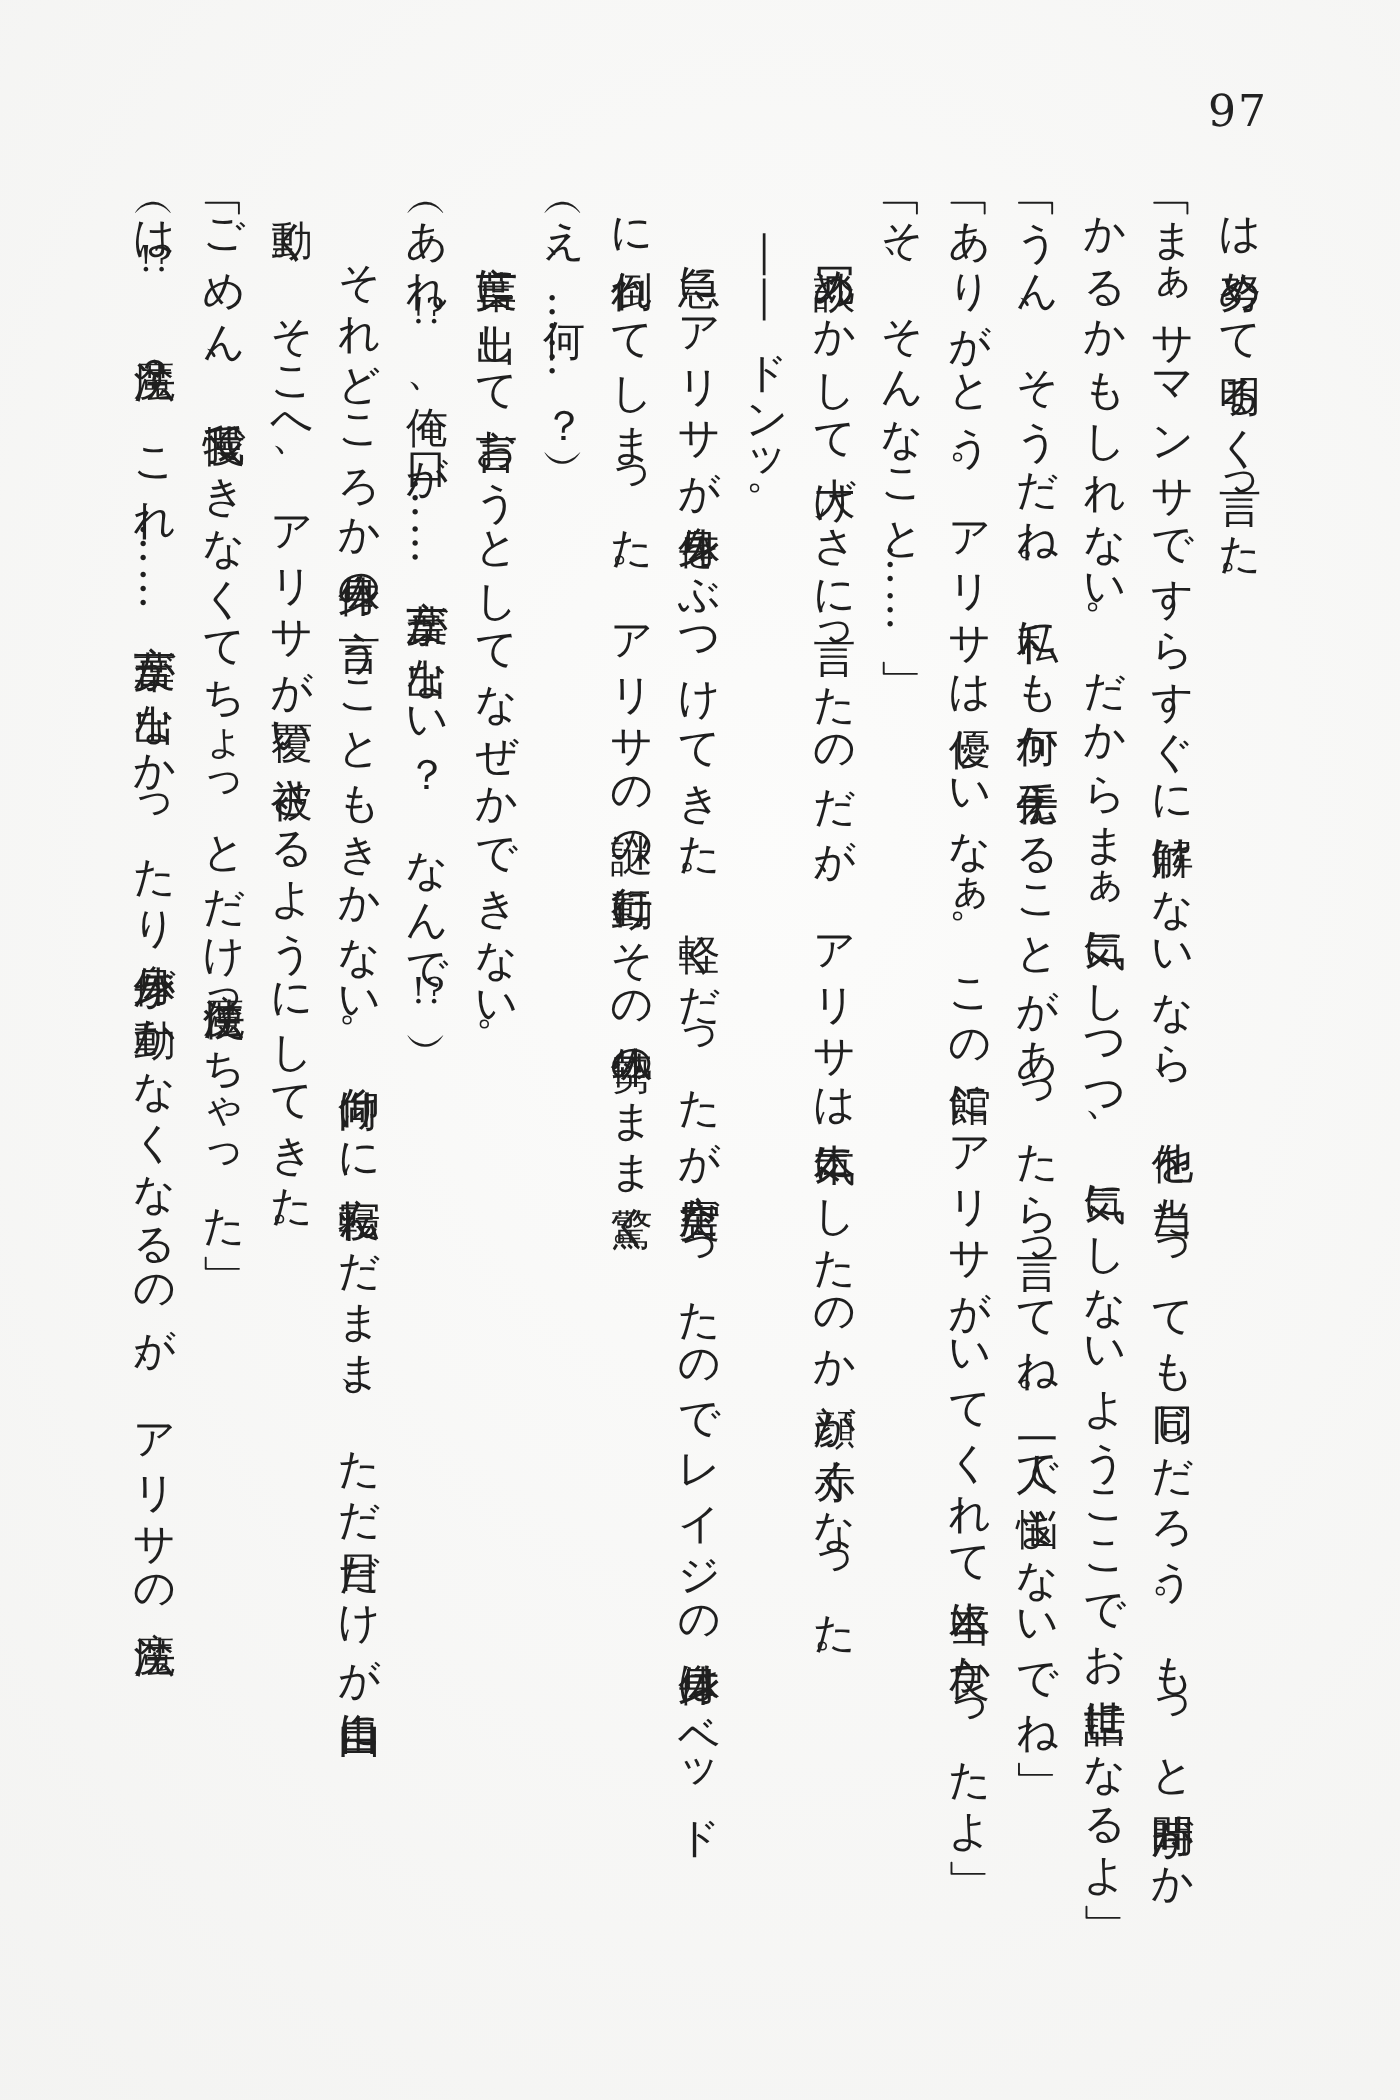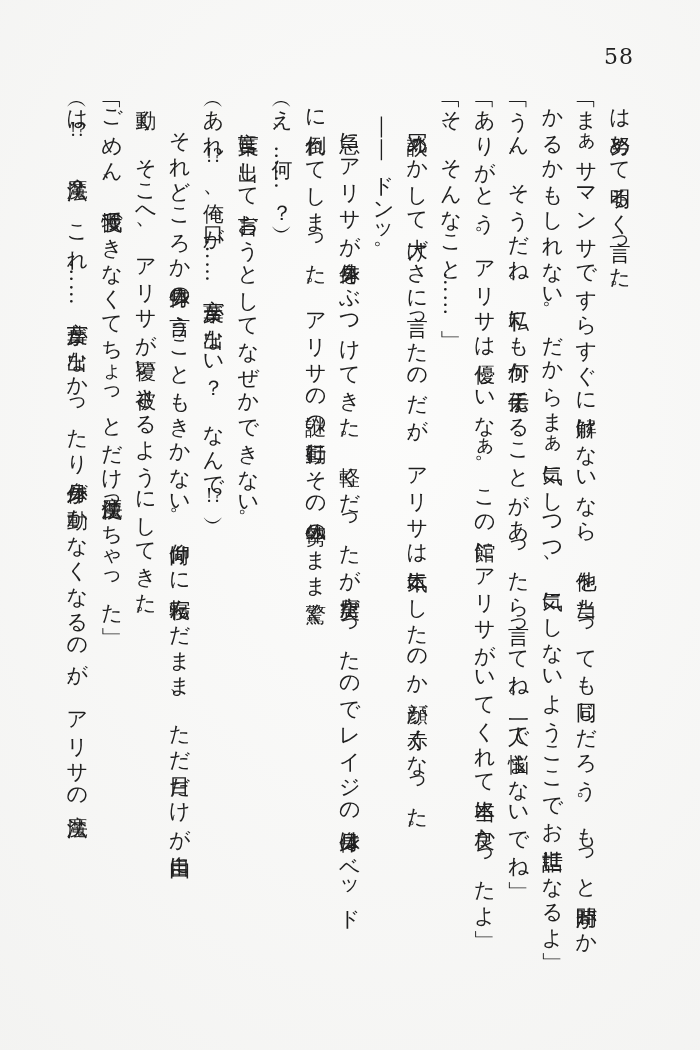--- a/index.html
+++ b/index.html
@@ -56,21 +56,21 @@
     -webkit-text-combine: horizontal;
     text-combine-upright: all;
     font-size: 0.85em;
     letter-spacing: 0;
   }
 </style>
 </head>
 <body>
 
 <div class="page">
-  <div class="page-number">58</div>
+  <div class="page-number">97</div>
   <div class="text-block">
       <p class="tcol">は努めて明るく言った。</p>
       <p class="tcol">「まぁサマンサですらすぐに解けないなら、他を当たっても同じだろう。もっと時間がか</p>
       <p class="tcol">かるかもしれない。だからまぁ気にしつつ、気にしないようここでお世話になるよ」</p>
       <p class="tcol">「うん、そうだね。私にも何か手伝えることがあったら言ってね。一人で悩まないでね」</p>
       <p class="tcol">「ありがとう。アリサは優しいなぁ。この館にアリサがいてくれて本当に良かったよ」</p>
       <p class="tcol">「そ、そんなこと……」</p>
       <p class="tcol">　冗談めかして大げさに言ったのだが、アリサは本気にしたのか顔が赤くなった。</p>
       <p class="tcol">　――ドンッ。</p>
       <p class="tcol">　急にアリサが身体をぶつけてきた。軽くだったが唐突だったのでレイジの身体はベッド</p>

